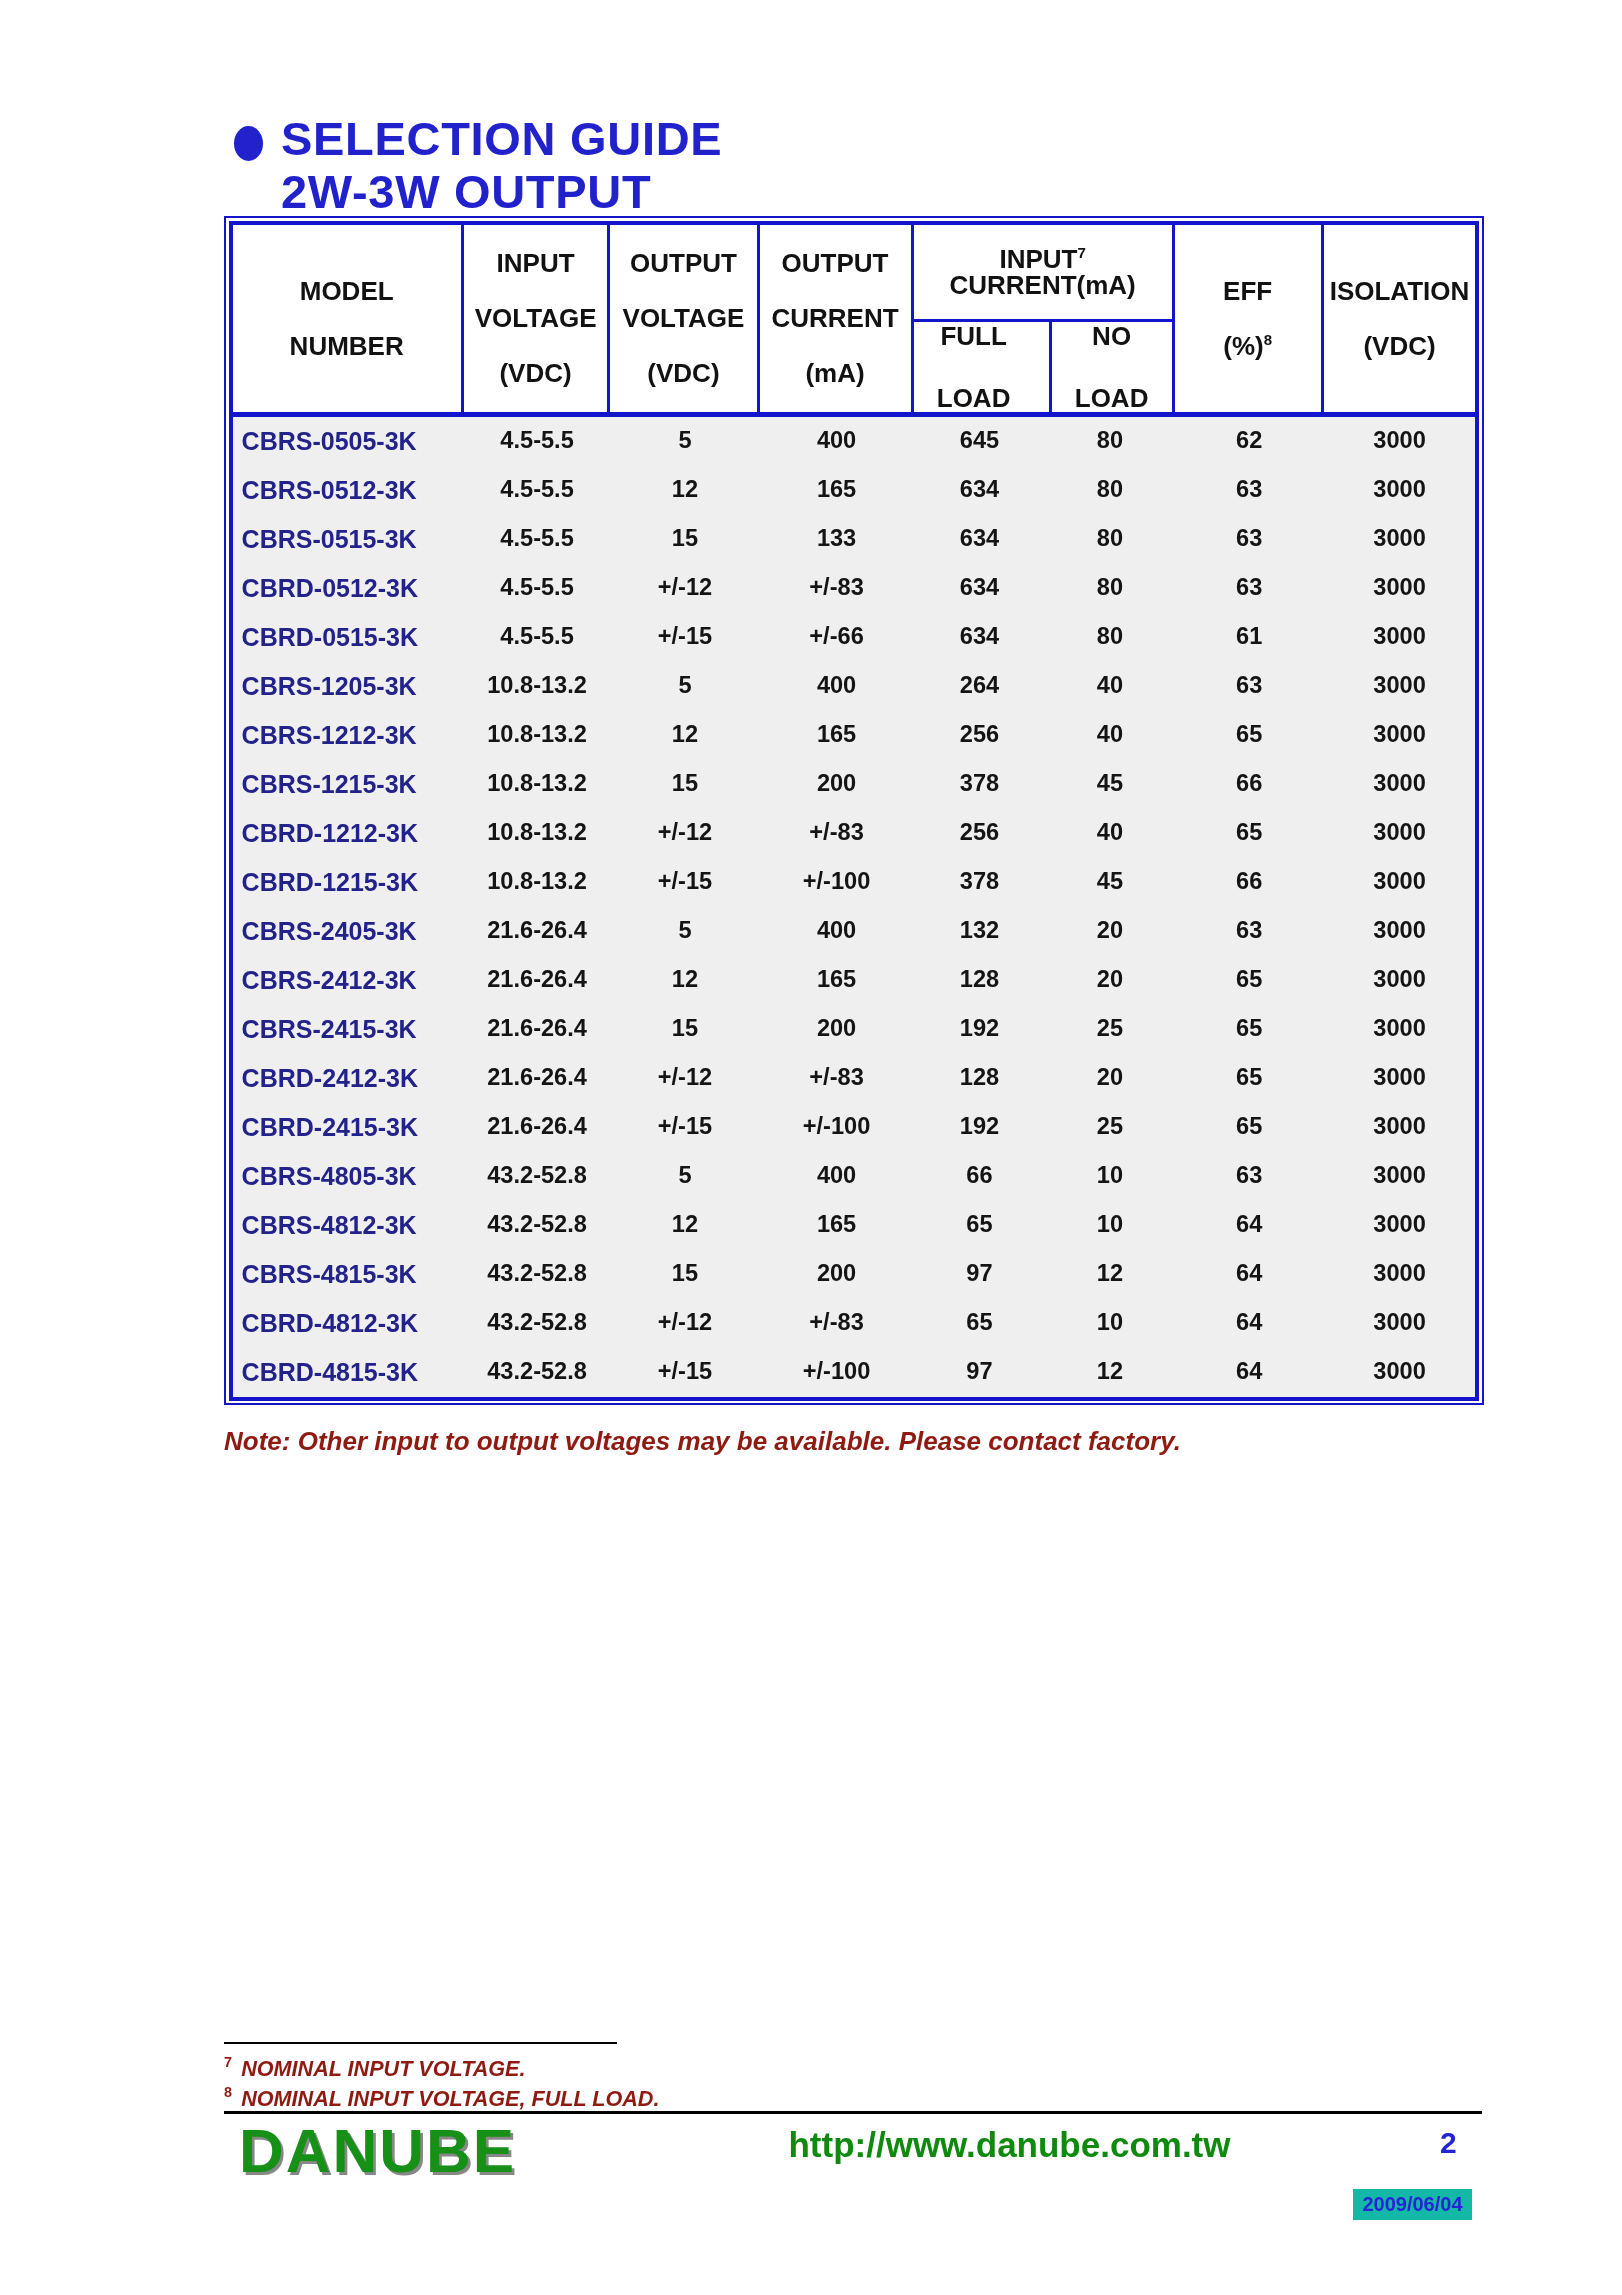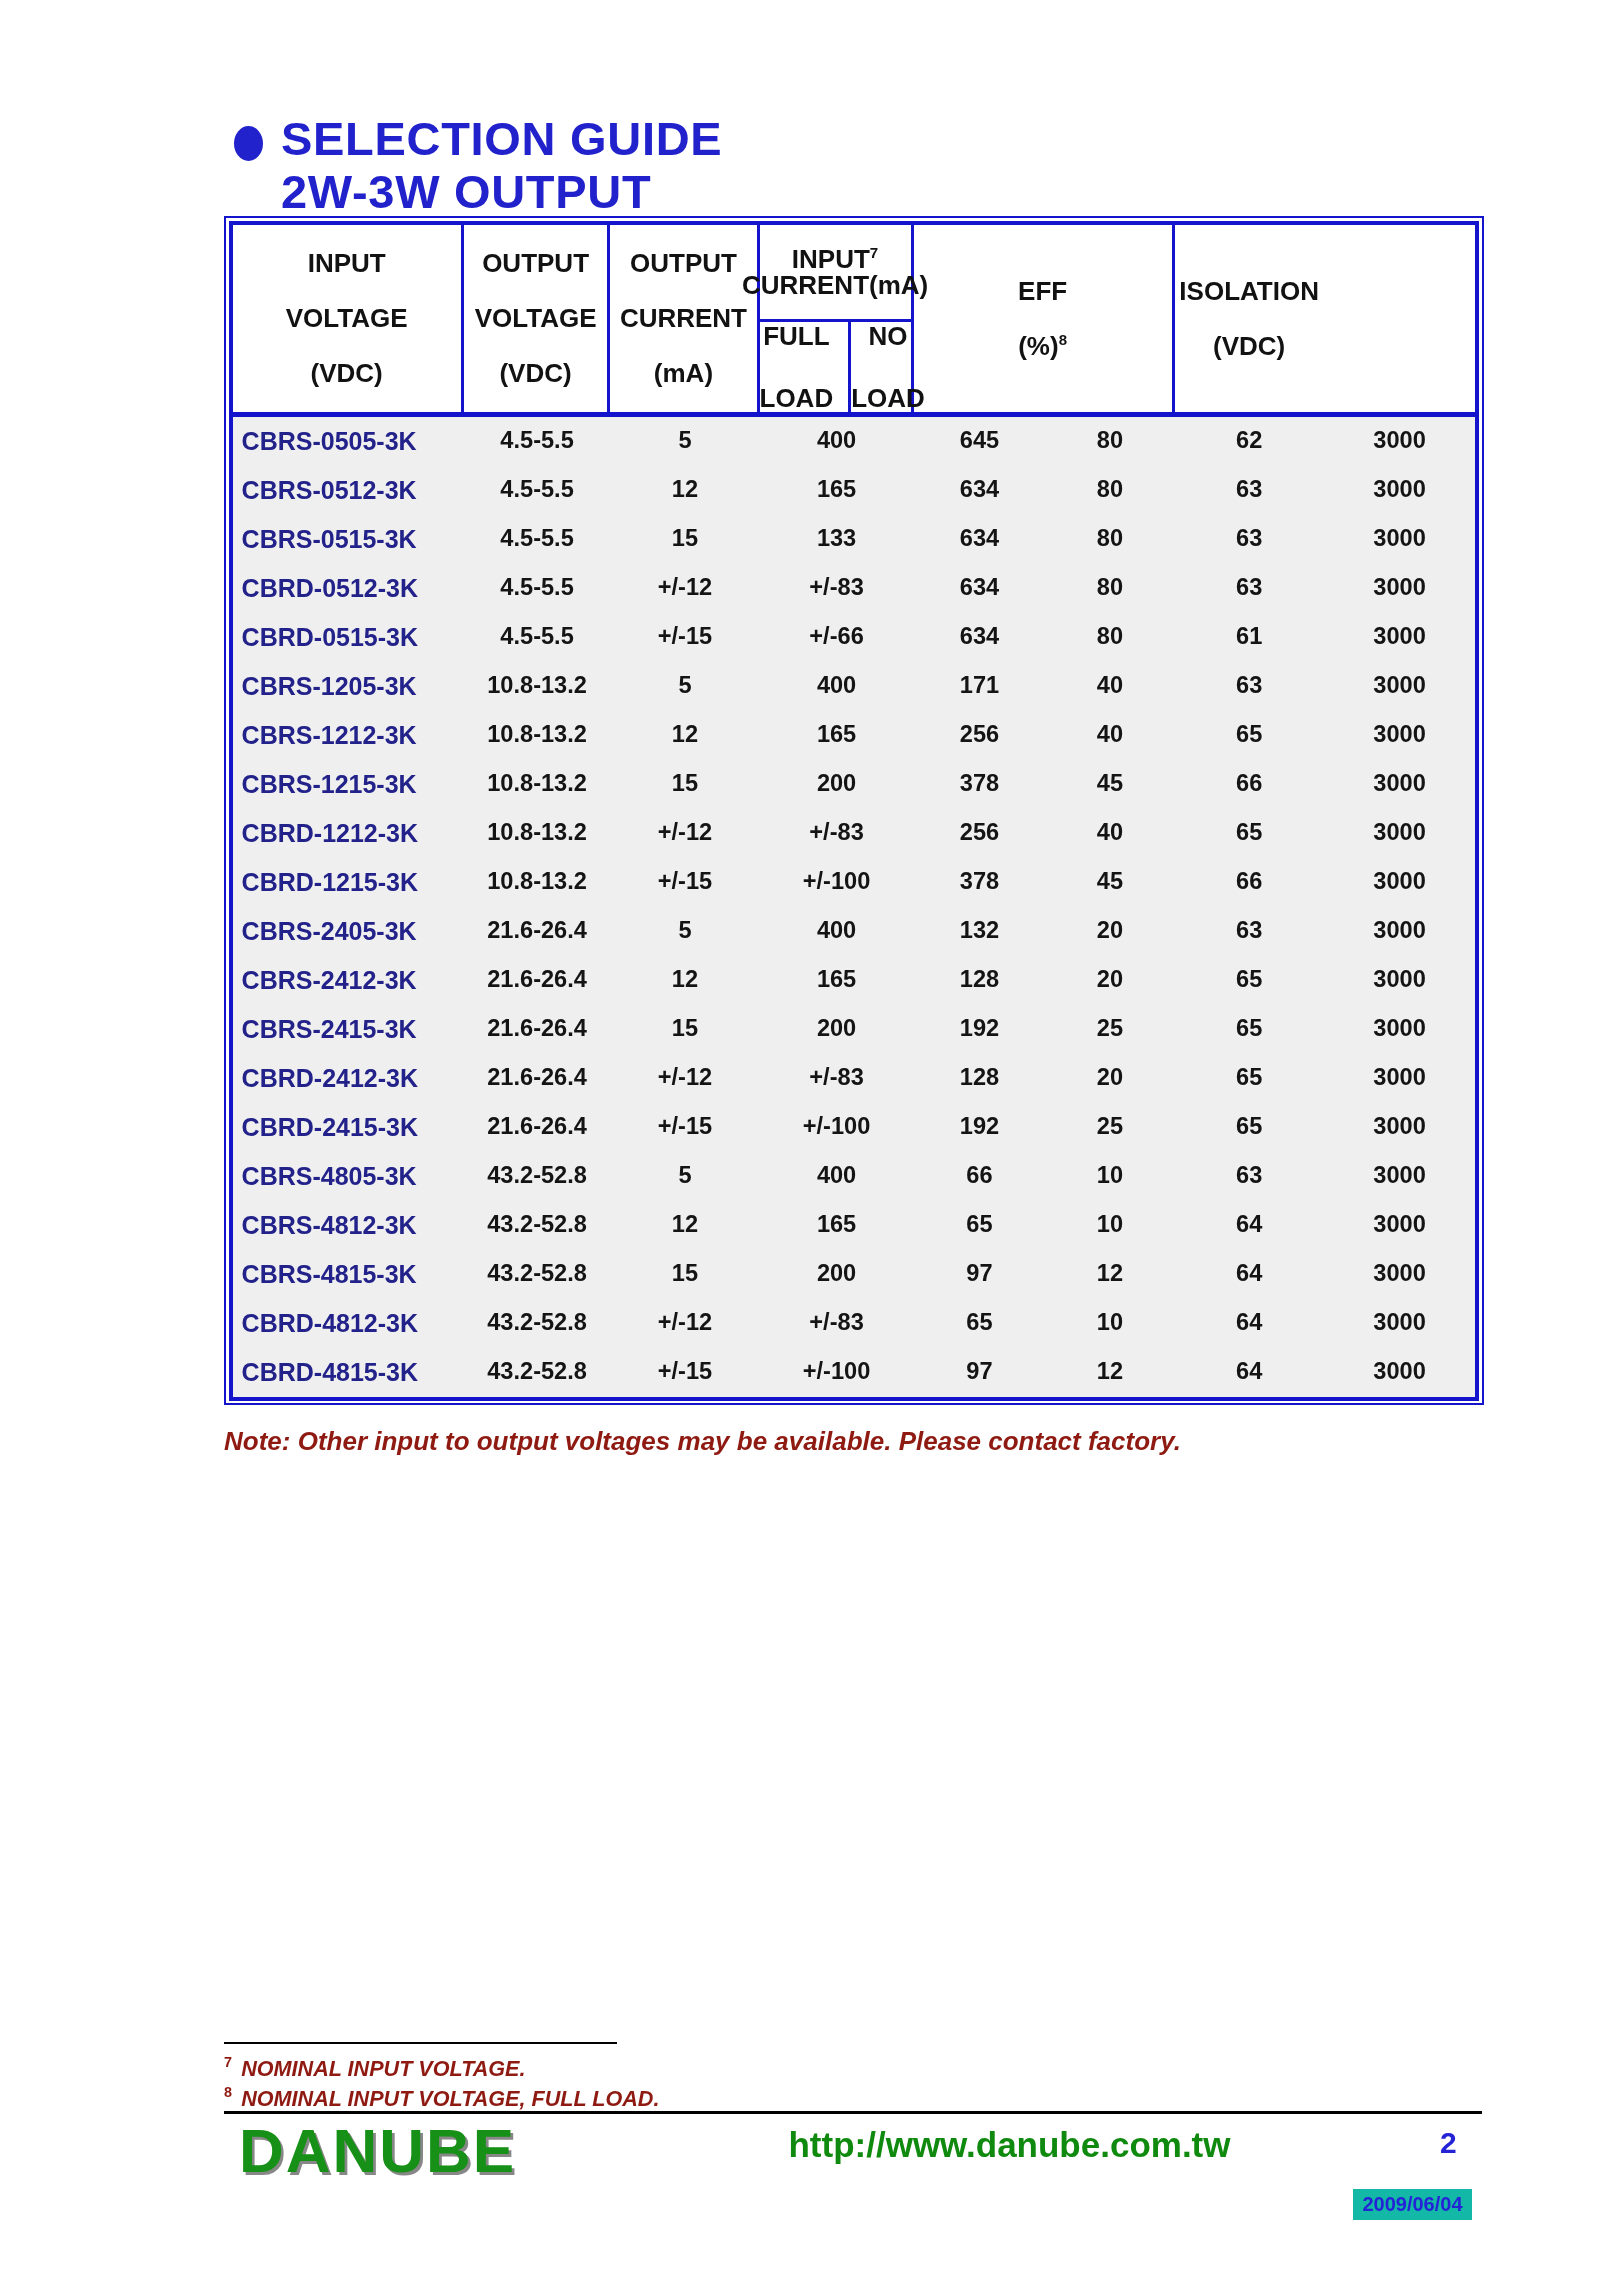--- a/index.html
+++ b/index.html
@@ -153,20 +153,24 @@
 <body>
 
 <span class="bullet"></span>
 <div class="title-line title-1">SELECTION GUIDE</div>
 <div class="title-line title-2">2W-3W OUTPUT</div>
 
 <div class="table-wrap">
   <div class="table-inner">
 
     <div class="thead">
+      <div class="hcell">
+        <div>MODEL</div>
+        <div>NUMBER</div>
+      </div>
       <div class="hcell">
         <div>INPUT</div>
         <div>VOLTAGE</div>
         <div>(VDC)</div>
       </div>
       <div class="hcell">
         <div>OUTPUT</div>
         <div>VOLTAGE</div>
         <div>(VDC)</div>
       </div>
@@ -255,21 +259,21 @@
     <div class="cell">80</div>
     <div class="cell">61</div>
     <div class="cell">3000</div>
   </div>
 
   <div class="trow">
     <div class="cell model">CBRS-1205-3K</div>
     <div class="cell">10.8-13.2</div>
     <div class="cell">5</div>
     <div class="cell">400</div>
-    <div class="cell">171</div>
+    <div class="cell">264</div>
     <div class="cell">40</div>
     <div class="cell">63</div>
     <div class="cell">3000</div>
   </div>
 
   <div class="trow">
     <div class="cell model">CBRS-1212-3K</div>
     <div class="cell">10.8-13.2</div>
     <div class="cell">12</div>
     <div class="cell">165</div>

